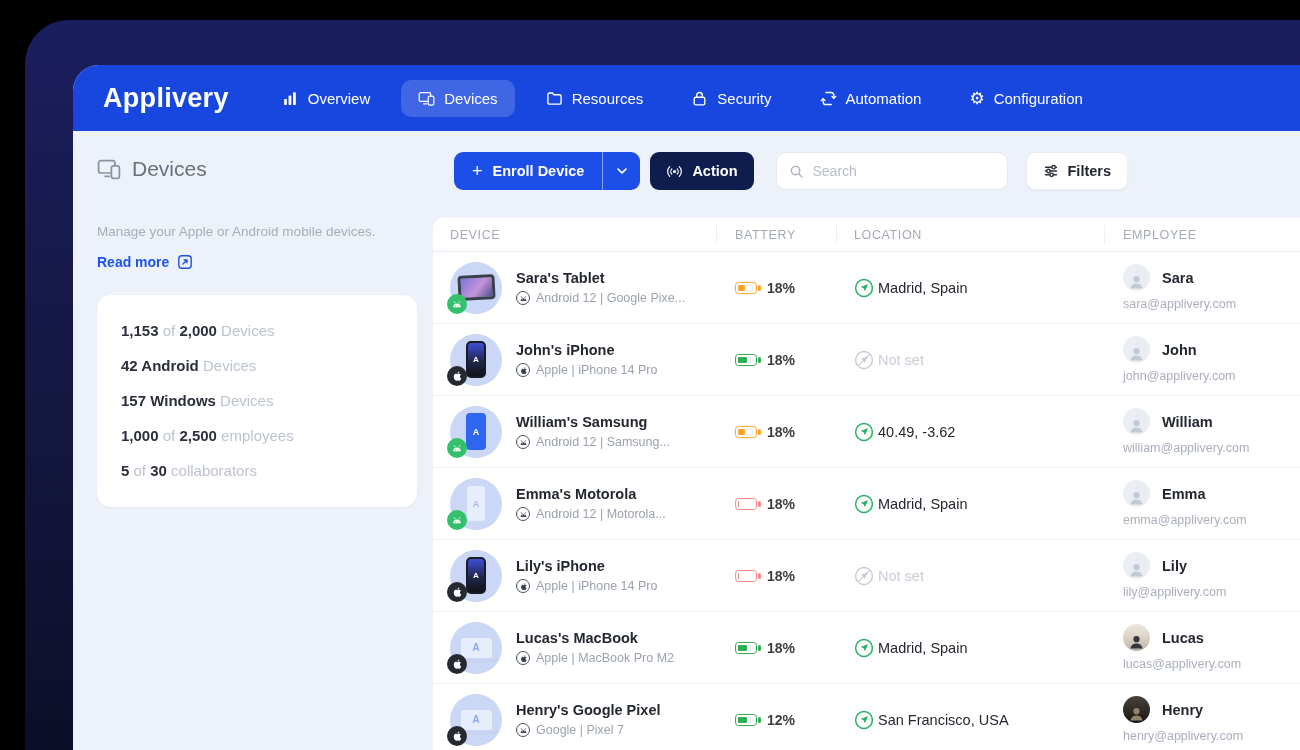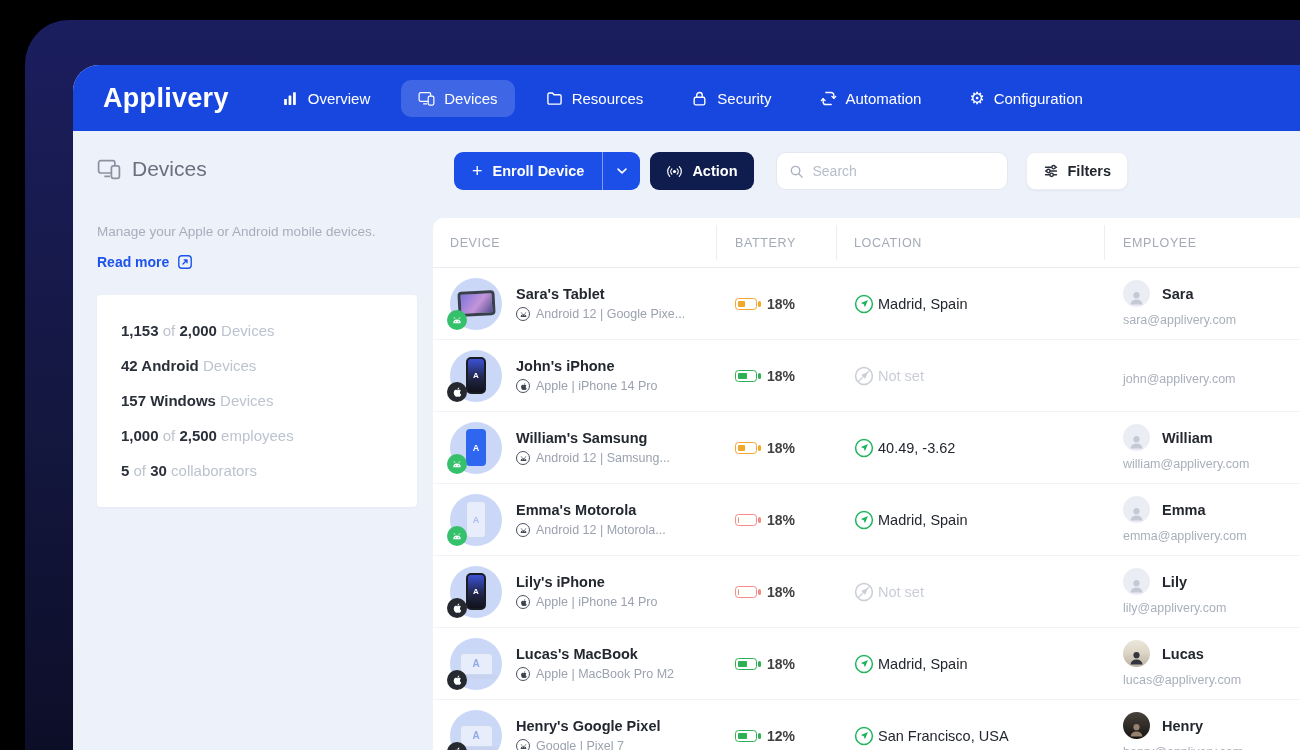--- a/index.html
+++ b/index.html
@@ -28,21 +28,21 @@
   .content { flex:1; display:flex; min-height:0; }
 
   
   .sidebar { width:360px; flex:0 0 360px; padding:26px 16px 0 24px; --dev-bg:#edf1fa; }
   .side-title { display:flex; align-items:center; gap:11px; color:#68707e; font-size:21px; }
   .side-title svg { width:24px; height:22px; }
   .side-desc { margin-top:42px; font-size:13.5px; color:#a7aebb; line-height:1.4; }
   .read-more { margin-top:12px; display:inline-flex; align-items:center; gap:8px;
                color:#1d53ea; font-size:14px; font-weight:700; cursor:pointer; }
   .read-more svg { width:16px; height:16px; }
-  .stats-card { margin-top:24px; background:#fff; border-radius:4px; padding:26px 24px;
+  .stats-card { margin-top:24px; background:#fff; border-radius:14px; padding:26px 24px;
                 box-shadow:0 1px 3px rgba(20,30,80,.04); }
   .stat-row { font-size:15px; line-height:20px; margin-bottom:15px; white-space:nowrap; }
   .stat-row:last-child { margin-bottom:0; }
   .stat-row .strong { color:#2a2f39; font-weight:700; }
   .stat-row .dim { color:#bdc3ce; }
   .map-btn { margin-top:18px; width:100%; height:42px; border:none; border-radius:10px;
              background:#101f56; color:#fff; font-size:14.5px; font-weight:600;
              font-family:inherit; display:flex; align-items:center; justify-content:center; gap:9px; cursor:pointer; }
   .map-btn svg { width:15px; height:15px; }
 
@@ -68,21 +68,21 @@
                       font-family:inherit; color:#2a2f39; background:transparent; }
   .search-box input::placeholder { color:#b7bdc9; }
   .filters { margin-left:18px; height:38px; background:#fff; border:1px solid #eceef4;
              border-radius:9px; padding:0 16px; gap:9px; font-size:14.5px; font-weight:600; color:#23272f;
              box-shadow:0 1px 2px rgba(20,30,80,.05); }
   .filters svg { width:16px; height:16px; }
 
   
   .table-card { margin-top:28px; background:#fff; border-radius:10px 0 0 0; flex:1; min-height:0; }
   .thead, .trow { display:grid; grid-template-columns:283px 120px 268px 1fr; align-items:center; }
-  .thead { height:50px; border-bottom:1px solid #e9ebf1; }
+  .thead { height:34px; border-bottom:1px solid #e9ebf1; }
   .th { font-size:12.5px; color:#a4aab6; letter-spacing:.05em; position:relative; height:100%;
         display:flex; align-items:center; }
   .th-device { padding-left:17px; }
   .th-battery { padding-left:19px; } .th-location { padding-left:18px; } .th-employee { padding-left:19px; }
   .th-battery::before, .th-location::before, .th-employee::before {
       content:""; position:absolute; left:0; top:7px; bottom:7px; width:1px; background:#eceef3; }
   .trow { height:72px; border-bottom:1px solid #f1f3f7; cursor:pointer; }
 
   
   .c-device { display:flex; align-items:center; gap:14px; padding-left:17px; min-width:0; }
@@ -373,20 +373,29 @@
     </div>
     <div class="c-loc">
       <svg class="locic" viewBox="0 0 20 20">
         <circle cx="10" cy="10" r="8.4" fill="none" stroke="currentColor" stroke-width="1.5"></circle>
         <path d="M14 6 6.8 9.1l2.9 1.2 1.2 2.9z" fill="currentColor"></path>
         <line class="slash" x1="4.6" y1="15.4" x2="15.4" y2="4.6" stroke="currentColor" stroke-width="1.3"></line>
       </svg>
       <span class="lval">Not set</span>
     </div>
     <div class="c-emp">
+      <div class="emp-top">
+        <span class="avatar av-placeholder">
+          <svg viewBox="0 0 16 16">
+                        <circle cx="8" cy="6" r="2.6"></circle>
+                        <path d="M2.9 13.8a5.2 5.2 0 0 1 10.2 0z"></path>
+                      </svg>
+        </span>
+        <span class="ename">John</span>
+      </div>
       <div class="eemail">john@applivery.com</div>
     </div>
   </div>
               <div class="trow">
     <div class="c-device">
       <div class="thumb t-phone-blue">
         <div class="dev">
                       <span class="dev-letter">A</span>
                     </div>
         <div class="badge b-android">

